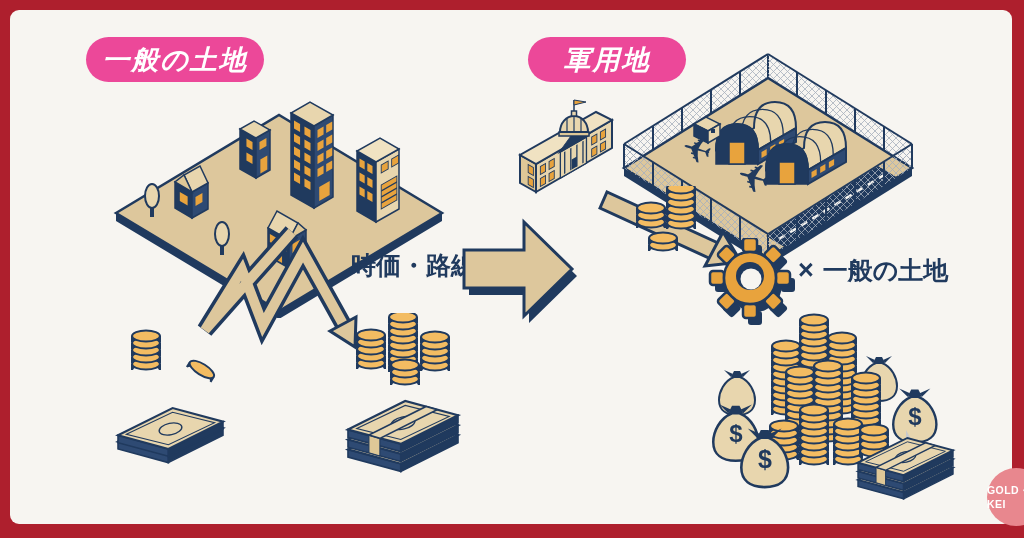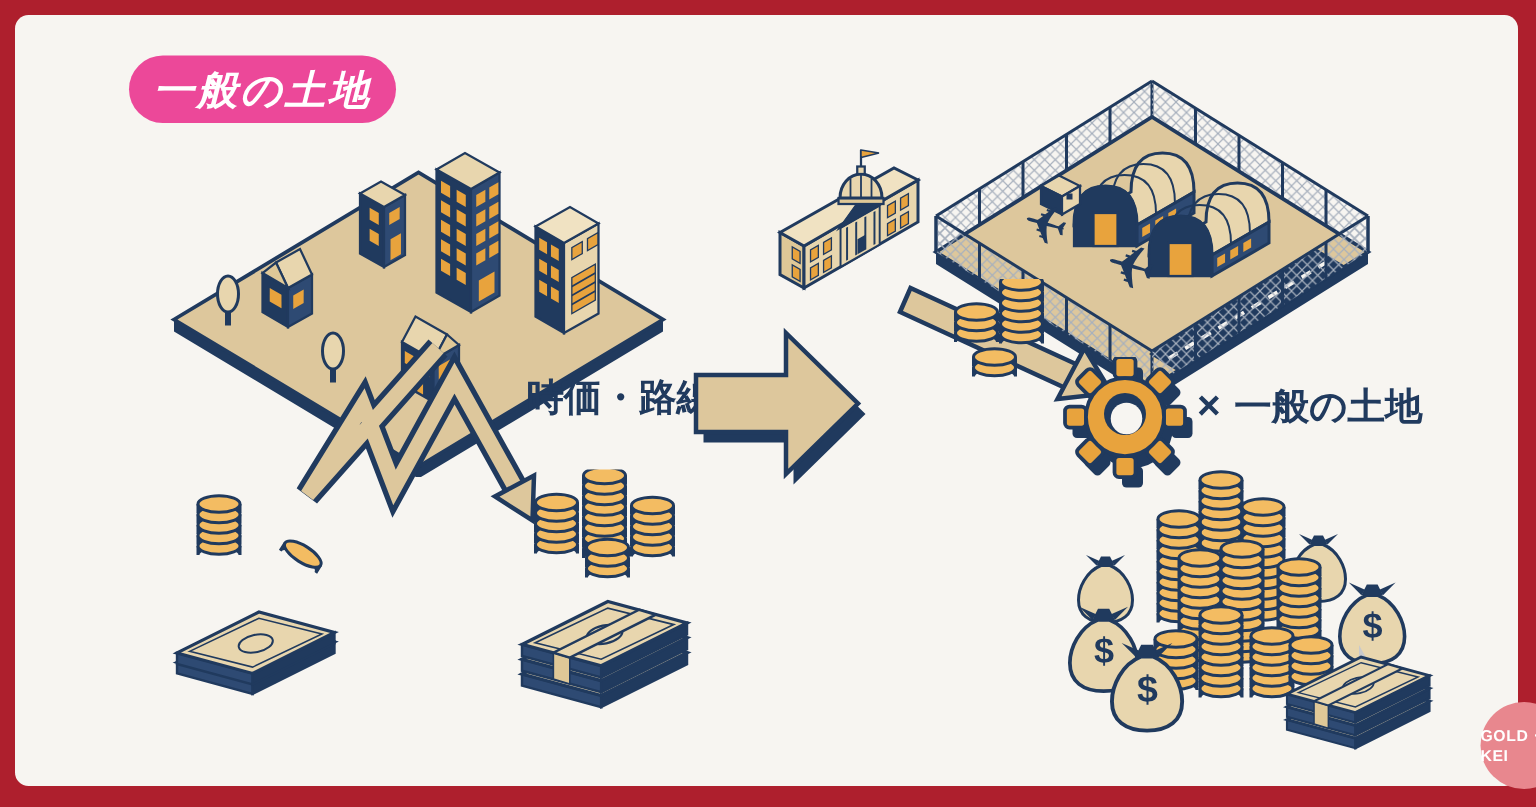--- a/index.html
+++ b/index.html
@@ -57,20 +57,23 @@
         <use href="#bill" y="0"></use>
         <polygon points="19,31 29,34 29,50 19,47" fill="#dfc897" stroke="#203a5e" stroke-width="1"></polygon>
         <polygon points="71,5 81,8 29,34 19,31" fill="#e8d6ae" stroke="#203a5e" stroke-width="1.5"></polygon>
       </g>
     </defs>
   </svg>
 
   <div class="pill pill-left">
     <span>一般の土地</span>
   </div>
+  <div class="pill pill-right">
+    <span>軍用地</span>
+  </div>
 
   <svg class="abs" style="left:94px;top:40px" width="350" height="268" viewBox="0 0 350 268">
     <path d="M12,163 L175,261 L338,163 L338,171 L175,269 L12,171 Z" fill="#203a5e"></path>
     <polygon points="12,163 175,65 338,163 175,261" fill="#ddc79c" stroke="#203a5e" stroke-width="2.5"></polygon>
     <g>
       <polygon points="152,128 136,119 136,79 152,88" fill="#203a5e" stroke="#203a5e" stroke-width="1.5"></polygon>
       <polygon points="152,128 166,120 166,80 152,88" fill="#2e4a73" stroke="#203a5e" stroke-width="1.5"></polygon>
       <polygon points="152,88 136,79 150,71 166,80" fill="#e8d6ae" stroke="#203a5e" stroke-width="1.5"></polygon>
       <g transform="matrix(-0.87,-0.5,0,1,152,88)">
             <rect x="4" y="6" width="7" height="8" fill="#e8a33d"></rect>

